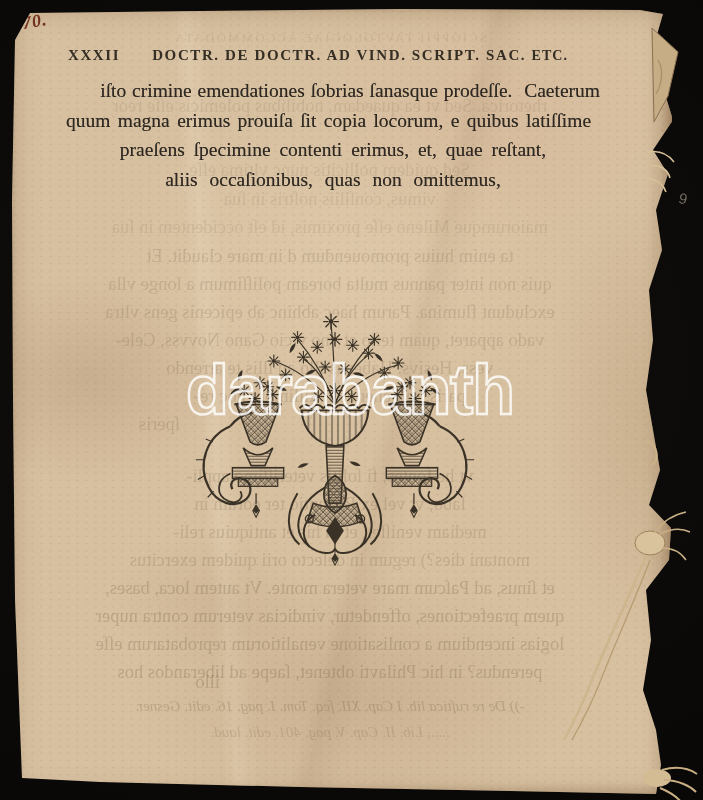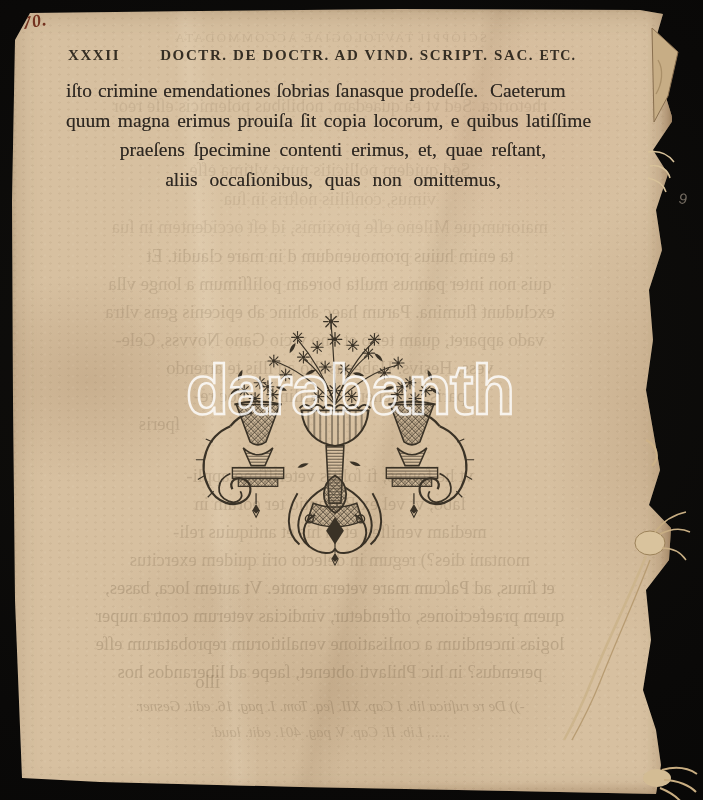--- a/index.html
+++ b/index.html
@@ -32,26 +32,26 @@
     background-image:
       radial-gradient(rgba(110,85,58,.08) 1px, rgba(0,0,0,0) 1.7px),
       radial-gradient(rgba(255,245,225,.06) 1px, rgba(0,0,0,0) 1.8px);
     background-size:9px 7px, 14px 11px;}
 
   
   .corner-number{position:absolute;left:12px;top:3px;font-size:18px;font-style:italic;
     color:#73321f;transform:rotate(-10deg);font-weight:bold;letter-spacing:1px;}
   .running-header{position:absolute;left:58px;top:39px;width:540px;color:#352e24;
     font-size:15px;font-weight:700;letter-spacing:1.6px;white-space:nowrap;}
-  .hdr-num{margin-right:40px;}
+  .hdr-num{margin-right:32px;}
   .hdr-etc{font-size:14px;letter-spacing:1px;text-transform:uppercase;}
   .body-text{position:absolute;left:56px;top:68px;width:534px;font-size:19.5px;
     line-height:29.6px;color:#2e2822;text-shadow:0 0 .4px rgba(46,40,34,.55);}
   .bl{white-space:nowrap;}
-  .ws1{word-spacing:1px;} .ws2{word-spacing:2.5px;} .ws3{word-spacing:7px;padding-left:4px;}
+  .ws1{word-spacing:1px;text-align:right;} .ws2{word-spacing:2.5px;} .ws3{word-spacing:7px;padding-left:4px;}
   .c{text-align:center;white-space:normal;}
   .ws4{word-spacing:4px;} .ws5{word-spacing:7px;}
 
   
   .ghost{position:absolute;left:40px;width:560px;text-align:center;
     transform:scaleX(-1);color:#6e5a40;opacity:.20;font-size:18.5px;
     filter:blur(.55px);white-space:nowrap;}
   .dim{opacity:.13;} .dark{opacity:.26;}
   .gh-header{font-size:13px;letter-spacing:2px;opacity:.12;}
   .gshort{width:100px;text-align:left;}

